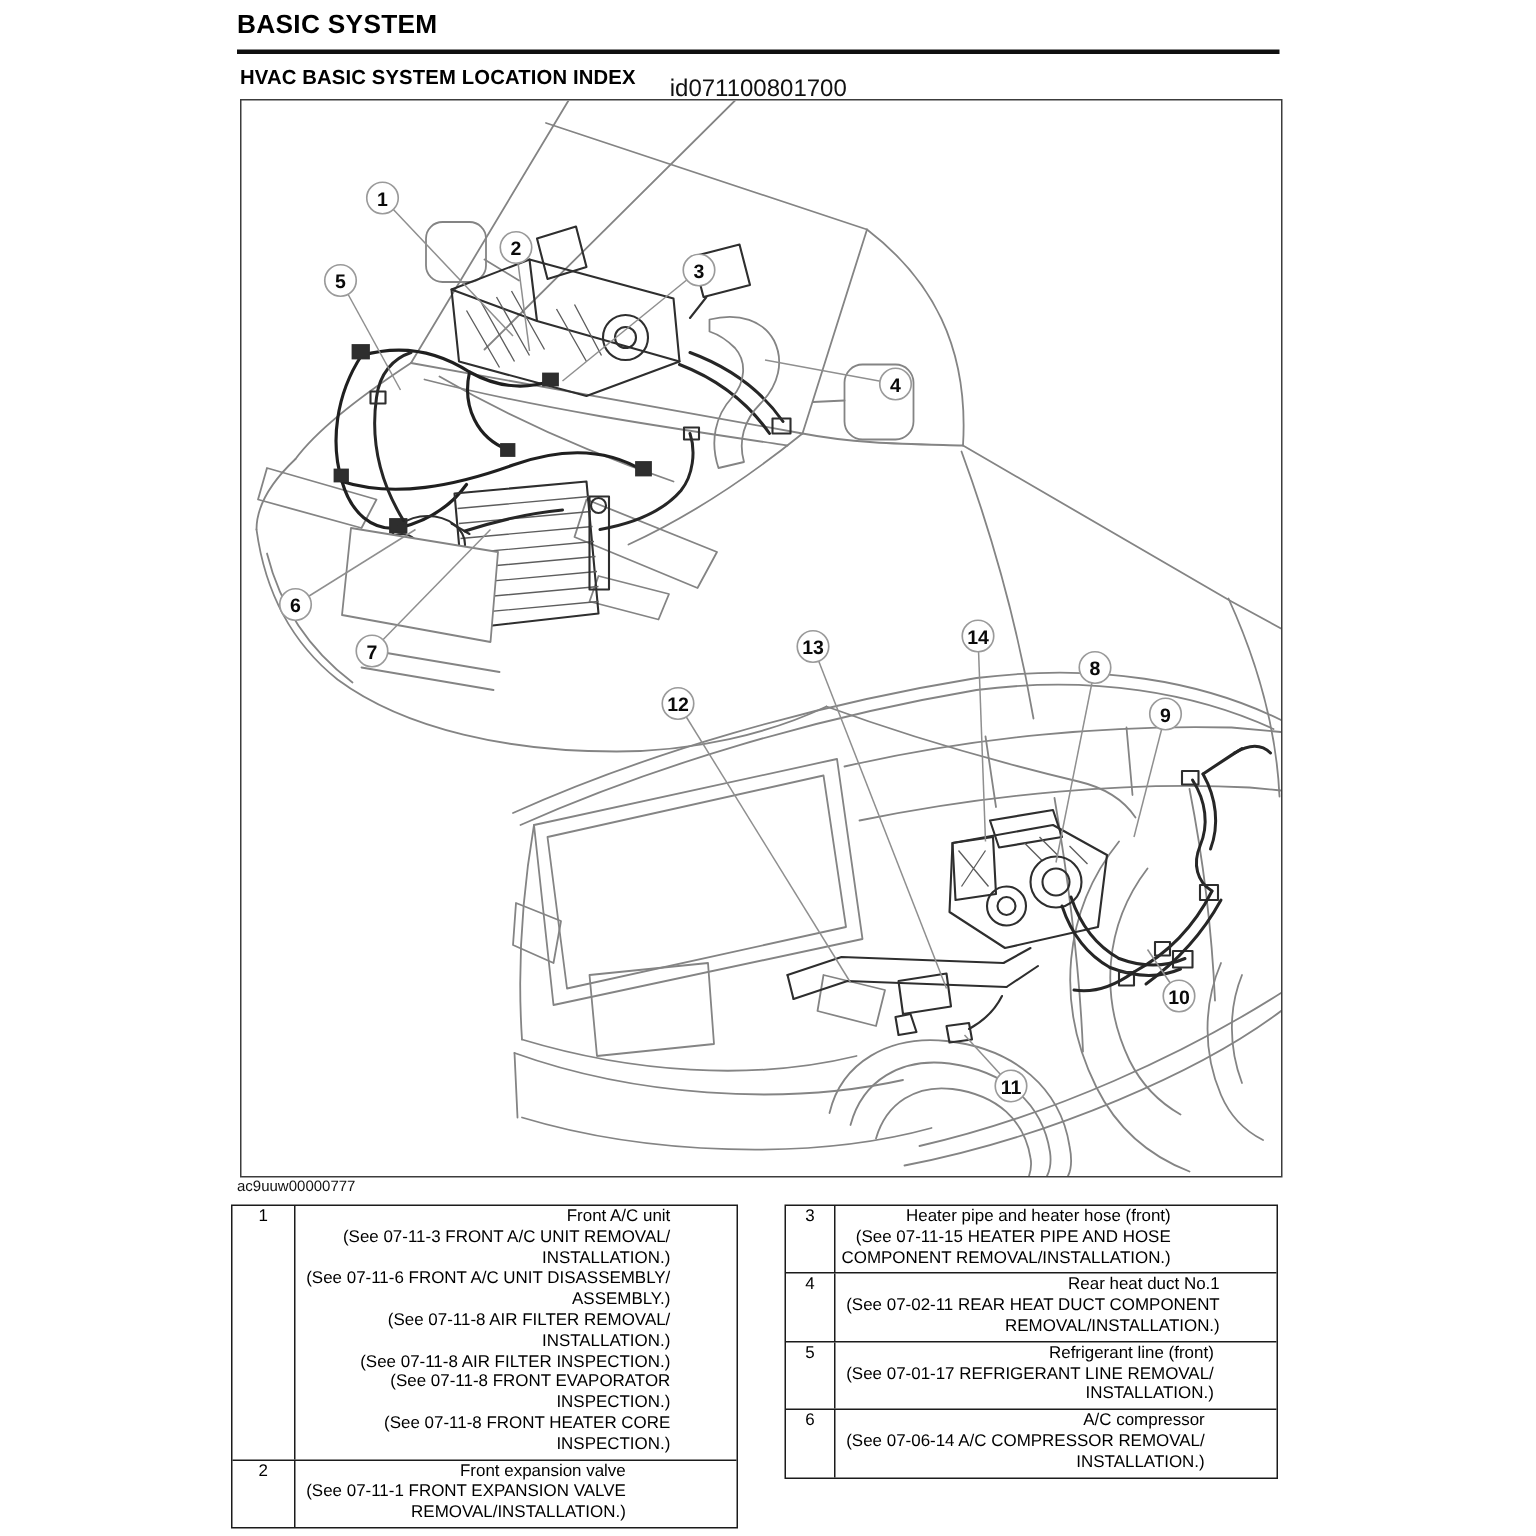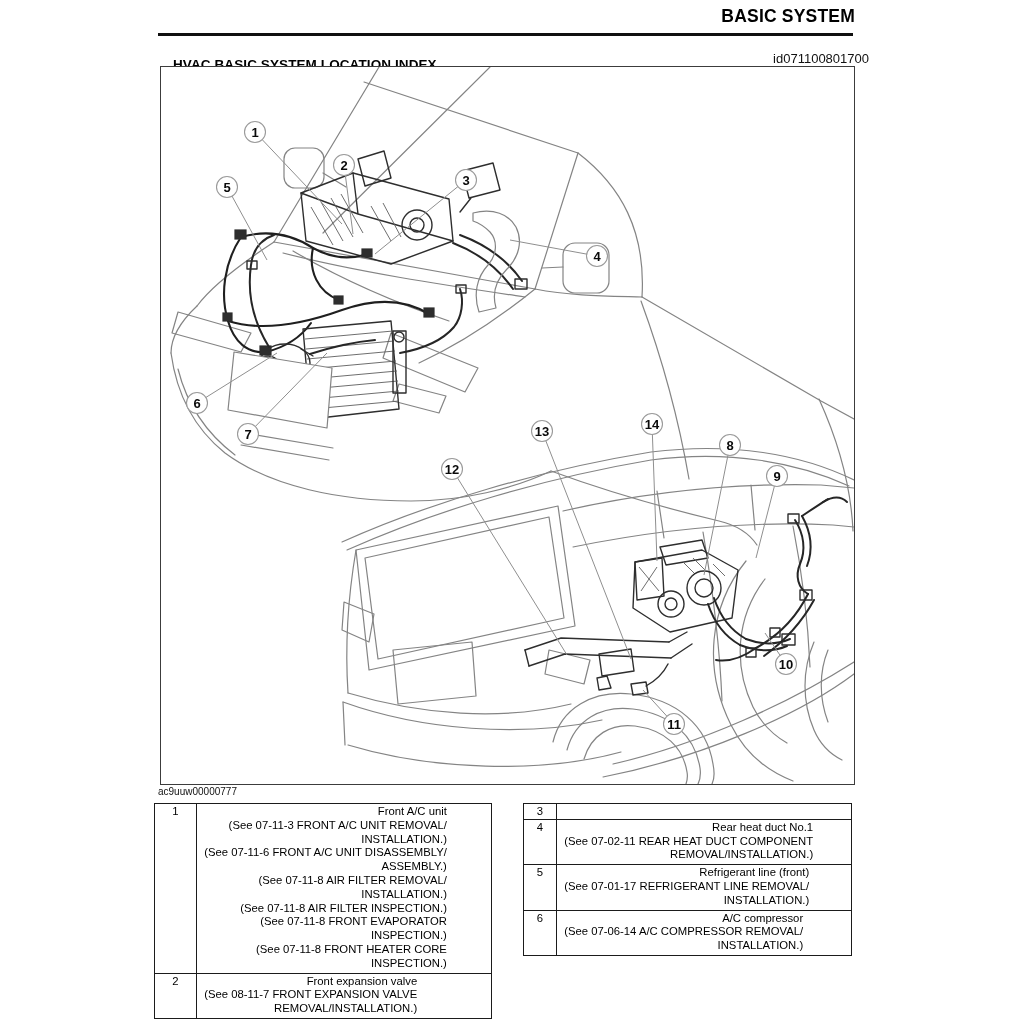--- a/index.html
+++ b/index.html
@@ -2,32 +2,32 @@
 <html><head>
 <meta charset="utf-8">
 <style>
   html,body{margin:0;padding:0;background:#fff;}
   .page{
     position:relative;width:1024px;height:1024px;background:#ffffff;
     font-family:"Liberation Sans",sans-serif;color:#000;overflow:hidden;
   }
   .page-title{
     position:absolute;left:158px;top:6px;width:697px;margin:0;
-    text-align:right;font-size:17.5px;font-weight:bold;letter-spacing:.2px;
+    text-align:left;font-size:17.5px;font-weight:bold;letter-spacing:.2px;
   }
   .header-rule{
     position:absolute;left:158px;top:33px;width:695px;height:2.6px;background:#101010;
   }
   .section-title{
-    position:absolute;left:157px;top:41px;margin:16px;
+    position:absolute;left:157px;top:41px;margin:3px;
     font-size:13.5px;font-weight:bold;letter-spacing:.1px;
   }
   .doc-id{
-    position:absolute;top:51px;left:174px;width:695px;text-align:right;
-    font-size:13px;color:#111;
+    position:absolute;top:51px;left:158px;width:695px;text-align:center;
+    font-size:16px;color:#111;
   }
   .figure-frame{
     position:absolute;left:160px;top:66px;width:693px;height:717px;
     border:1px solid #3c3c3c;background:#fff;box-sizing:content-box;
   }
   .figure-code{
     position:absolute;top:786px;left:158px;width:695px;
     font-size:10px;color:#111;
   }
   
@@ -316,27 +316,30 @@
 INSTALLATION.)
 (See 07-11-8 AIR FILTER INSPECTION.)
 (See 07-11-8 FRONT EVAPORATOR
 INSPECTION.)
 (See 07-11-8 FRONT HEATER CORE
 INSPECTION.)</div>
       </div>
       <div class="trow">
         <div class="tnum">2</div>
         <div class="tdesc">Front expansion valve
- (See 08-11-7 FRONT EXPANSION VALVE
+ (See 07-11-1 FRONT EXPANSION VALVE
 REMOVAL/INSTALLATION.)</div>
       </div>
     </div>
   <div class="index-table right">
       <div class="trow">
         <div class="tnum">3</div>
+        <div class="tdesc">Heater pipe and heater hose (front)
+ (See 07-11-15 HEATER PIPE AND HOSE
+COMPONENT REMOVAL/INSTALLATION.)</div>
       </div>
       <div class="trow">
         <div class="tnum">4</div>
         <div class="tdesc">Rear heat duct No.1
  (See 07-02-11 REAR HEAT DUCT COMPONENT
 REMOVAL/INSTALLATION.)</div>
       </div>
       <div class="trow">
         <div class="tnum">5</div>
         <div class="tdesc">Refrigerant line (front)

